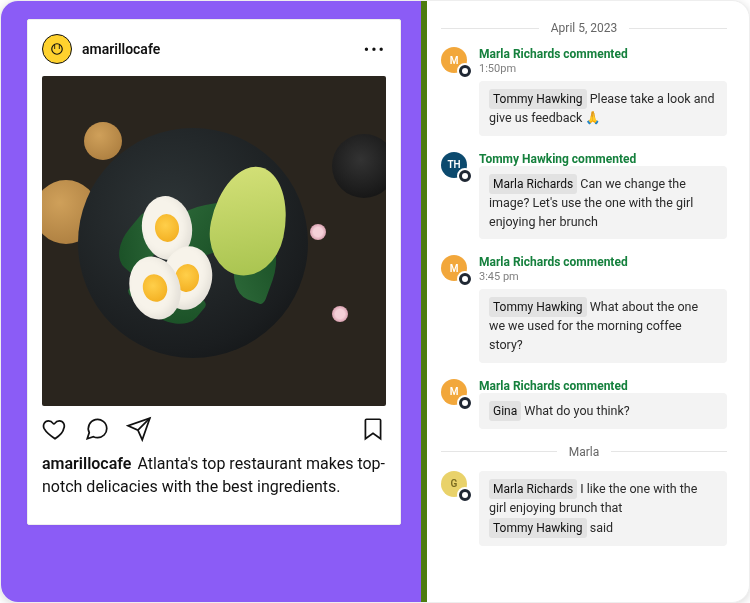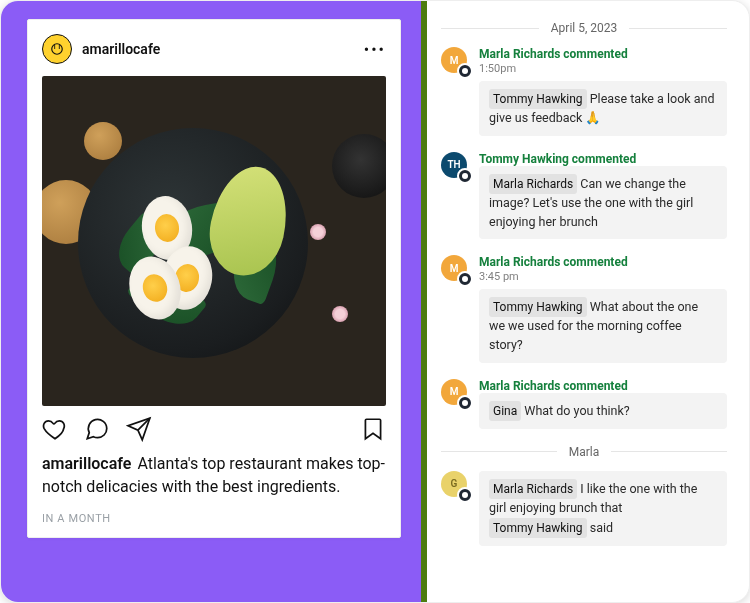--- a/index.html
+++ b/index.html
@@ -251,21 +251,20 @@
           <svg viewBox="0 0 24 24">
               <path d="M19 21l-7-5-7 5V4a1 1 0 0 1 1-1h12a1 1 0 0 1 1 1v17z"></path>
             </svg>
         </span>
       </div>
 
       <div class="caption">
         <span class="cap-user">amarillocafe</span><span>Atlanta's top restaurant makes top-notch delicacies with the best ingredients.</span>
       </div>
 
-      <div class="schedule">IN A MONTH</div>
     </div>
   </div>
 
   <div class="right-pane">
 
     <div class="divider-row">
       <span class="divider-label">April 5, 2023</span>
     </div>
 
     <div id="comments-group-1">

